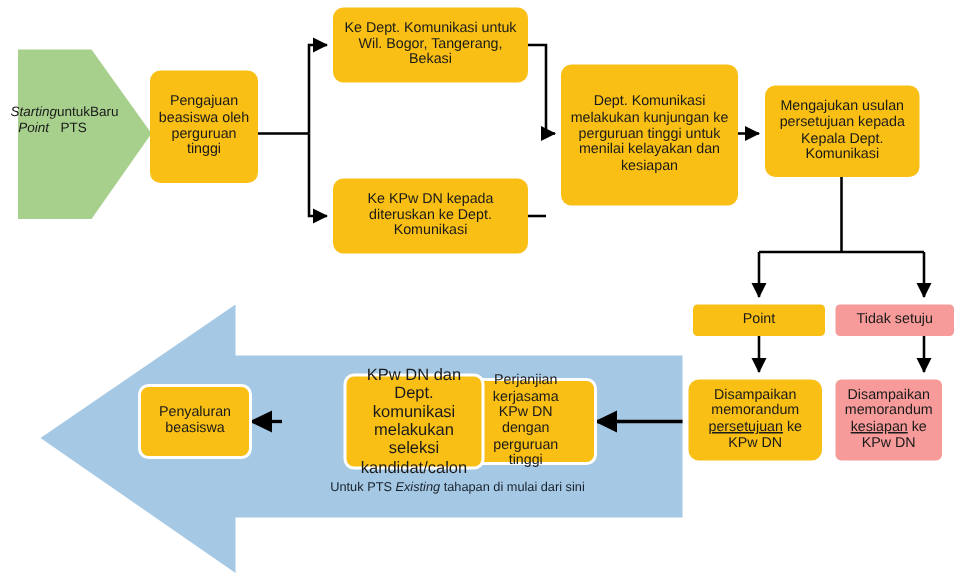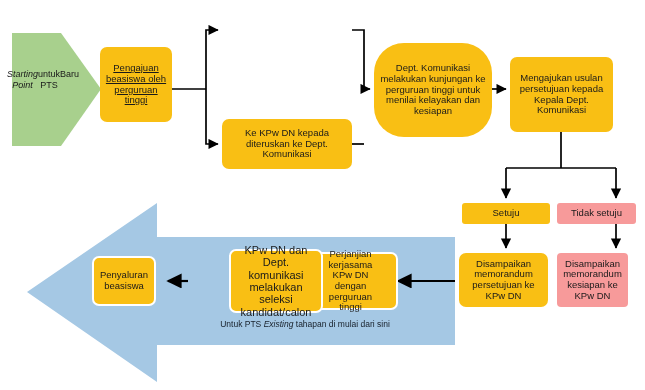--- a/index.html
+++ b/index.html
@@ -11,21 +11,21 @@
         font-family:"Liberation Sans",sans-serif;line-height:1.12;}
   .ybox{background:#f9bf14;border-radius:7px;}
   .ybox.framed{border:2px solid #ffffff;}
   .pbox{background:#f79a9a;border-radius:4px;}
   .pill{border-radius:3px;}
   .green-label{position:absolute;display:flex;flex-direction:row;
         align-items:flex-start;justify-content:center;text-align:center;
         color:#1a1a1a;line-height:1.2;}
   .caption{position:absolute;text-align:center;color:#17202a;}
   .it{font-style:italic;}
-  .u{}
+  .u{text-decoration:underline;}
 </style>
 </head>
 <body>
 
 <div id="stage">
 
   <svg id="svg-layer" viewBox="0 0 645 390">
     <defs>
       <marker id="ah" markerWidth="7" markerHeight="7" refX="5.6" refY="3" orient="auto">
         <path d="M0,0 L6,3 L0,6 z" fill="#000"></path>
@@ -62,39 +62,42 @@
 
     <path d="M188,281 H168" stroke="#000" stroke-width="2.2" fill="none" marker-end="url(#ahb)"></path>
   </svg>
 
   <div class="green-label" style="left:12px;top:69px;width:62px;font-size:9px;">
     <span class="it">Starting Point</span>
     <span>untuk PTS</span>
     <span>Baru</span>
   </div>
 
-  <div class="node ybox" style="left:100px;top:47px;width:72px;height:75px;font-size:9.5px;padding:3px 5px;text-decoration:underline;">
+  <div class="node ybox" style="left:100px;top:47px;width:72px;height:75px;font-size:9.5px;padding:3px 5px;">
     <span>Pengajuan beasiswa oleh perguruan tinggi</span>
   </div>
 
+  <div class="node ybox" style="left:222px;top:5px;width:130px;height:50px;font-size:9.5px;padding:3px 7px;">
+    <span>Ke Dept. Komunikasi untuk Wil. Bogor, Tangerang, Bekasi</span>
+  </div>
 
   <div class="node ybox" style="left:222px;top:119px;width:130px;height:50px;font-size:9.5px;padding:3px 7px;">
     <span>Ke KPw DN kepada diteruskan ke Dept. Komunikasi</span>
   </div>
 
-  <div class="node ybox" style="left:374px;top:43px;width:118px;height:94px;font-size:9.5px;padding:3px 6px;border-radius:30px;">
+  <div class="node ybox" style="left:374px;top:43px;width:118px;height:94px;font-size:9.5px;padding:3px 6px;">
     <span>Dept. Komunikasi melakukan kunjungan ke perguruan tinggi untuk menilai kelayakan dan kesiapan</span>
   </div>
 
-  <div class="node ybox" style="left:510px;top:57px;width:103px;height:75px;font-size:9.5px;padding:20px 5px;">
+  <div class="node ybox" style="left:510px;top:57px;width:103px;height:61px;font-size:9.5px;padding:20px 5px;">
     <span>Mengajukan usulan persetujuan kepada Kepala Dept. Komunikasi</span>
   </div>
 
   <div class="node ybox pill" style="left:462px;top:203px;width:88px;height:21px;font-size:9.5px;">
-    <span>Setuju</span>
+    <span>Point</span>
   </div>
 
   <div class="node pbox pill" style="left:557px;top:203px;width:79px;height:21px;font-size:9.5px;">
     <span>Tidak setuju</span>
   </div>
 
   <div class="node ybox" style="left:459px;top:253px;width:89px;height:54px;font-size:9.5px;">
     <span style="display:block;">
       <span>Disampaikan</span><br>
       <span>memorandum</span><br>
@@ -113,21 +116,21 @@
   </div>
 
   <div class="node ybox framed" style="left:303px;top:252px;width:95px;height:58px;font-size:9.5px;padding:3px 17px;">
     <span>Perjanjian kerjasama KPw DN dengan perguruan tinggi</span>
   </div>
 
   <div class="node ybox framed" style="left:188px;top:249px;width:94px;height:64px;font-size:11px;padding:3px 17px;margin-left:41px;">
     <span>KPw DN dan Dept. komunikasi melakukan seleksi kandidat/calon</span>
   </div>
 
-  <div class="node ybox framed" style="left:92px;top:256px;width:64px;height:50px;font-size:9.5px;padding:3px 5px;">
+  <div class="node ybox framed" style="left:92px;top:256px;width:76px;height:50px;font-size:9.5px;padding:3px 5px;">
     <span>Penyaluran beasiswa</span>
   </div>
 
   <div class="caption" style="left:160px;top:319px;width:290px;font-size:8.5px;">
     <span>Untuk PTS </span><span class="it">Existing</span><span> tahapan di mulai dari sini</span>
   </div>
 
 </div>
 
 </body></html>

